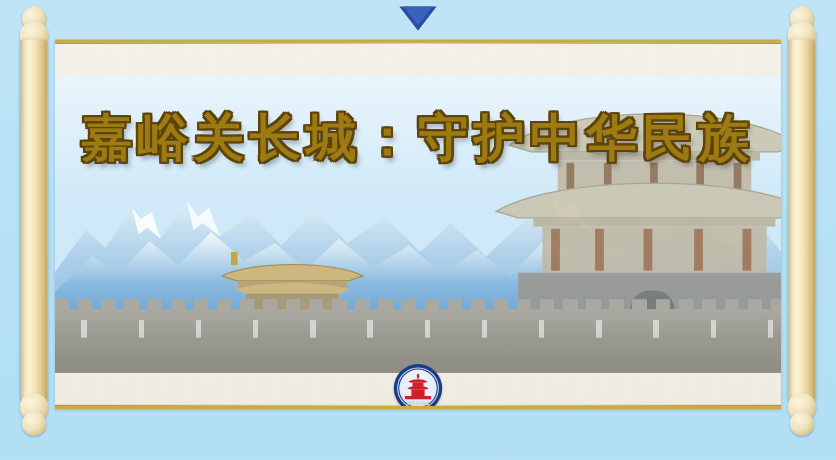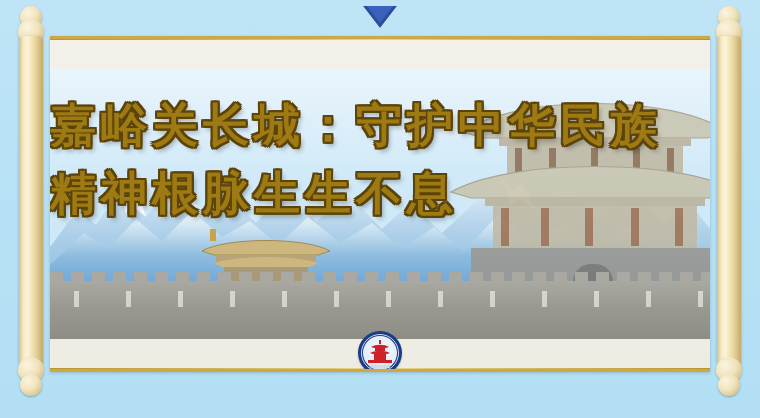--- a/index.html
+++ b/index.html
@@ -49,21 +49,21 @@
     background:repeating-linear-gradient(90deg,#a9a9a2 0px,#a9a9a2 13px,rgba(0,0,0,0) 13px,rgba(0,0,0,0) 21px);}
   .wall-slots{position:absolute;left:0;right:0;top:10px;height:16px;
     background:repeating-linear-gradient(90deg,rgba(0,0,0,0) 0px,rgba(0,0,0,0) 24px,rgba(255,255,255,.55) 24px,rgba(255,255,255,.55) 29px,rgba(0,0,0,0) 29px,rgba(0,0,0,0) 52px);}
 
   
   .tower-small{position:absolute;left:150px;bottom:52px;width:132px;height:58px;}
   
   .tower-big{position:absolute;left:395px;bottom:40px;width:300px;height:225px;opacity:.92;}
 
   
-  .title-block{position:absolute;left:0;right:0;top:52px;text-align:left;z-index:25;
+  .title-block{position:absolute;left:0;right:0;top:52px;text-align:center;z-index:25;
     pointer-events:none;}
   .title-line{
     font-family:"DejaVu Serif","Liberation Serif",serif;
     font-weight:bold;font-size:46px;line-height:68px;letter-spacing:5px;
     color:#9d7a12;
     text-shadow:
       2px 0 0 #5c430a,-2px 0 0 #5c430a,0 2px 0 #5c430a,0 -2px 0 #5c430a,
       2px 2px 0 #5c430a,-2px 2px 0 #5c430a,2px -2px 0 #5c430a,-2px -2px 0 #5c430a,
       3px 4px 5px rgba(0,0,0,.32);
     white-space:nowrap;}
@@ -199,21 +199,20 @@
             <path d="M2,13 C8,10 16,10 22,13 L19,14 L5,14 Z"></path>
             <rect x="6" y="14" width="12" height="6"></rect>
             <rect x="0" y="20" width="24" height="3"></rect>
           </g>
         </svg>
         <div class="arcname">嘉峪关融媒</div>
       </div>
 
       <div class="title-block">
         <div class="title-line">嘉峪关长城：守护中华民族</div>
-        <div class="title-line">精神根脉生生不息</div>
       </div>
     </div>
 
     <div class="rod left">
       <div class="knob k1 top-k1"></div>
       <div class="knob k2 top-k2"></div>
       <div class="bar"></div>
       <div class="knob k2 bot-k1"></div>
       <div class="knob k1 bot-k2"></div>
     </div>

